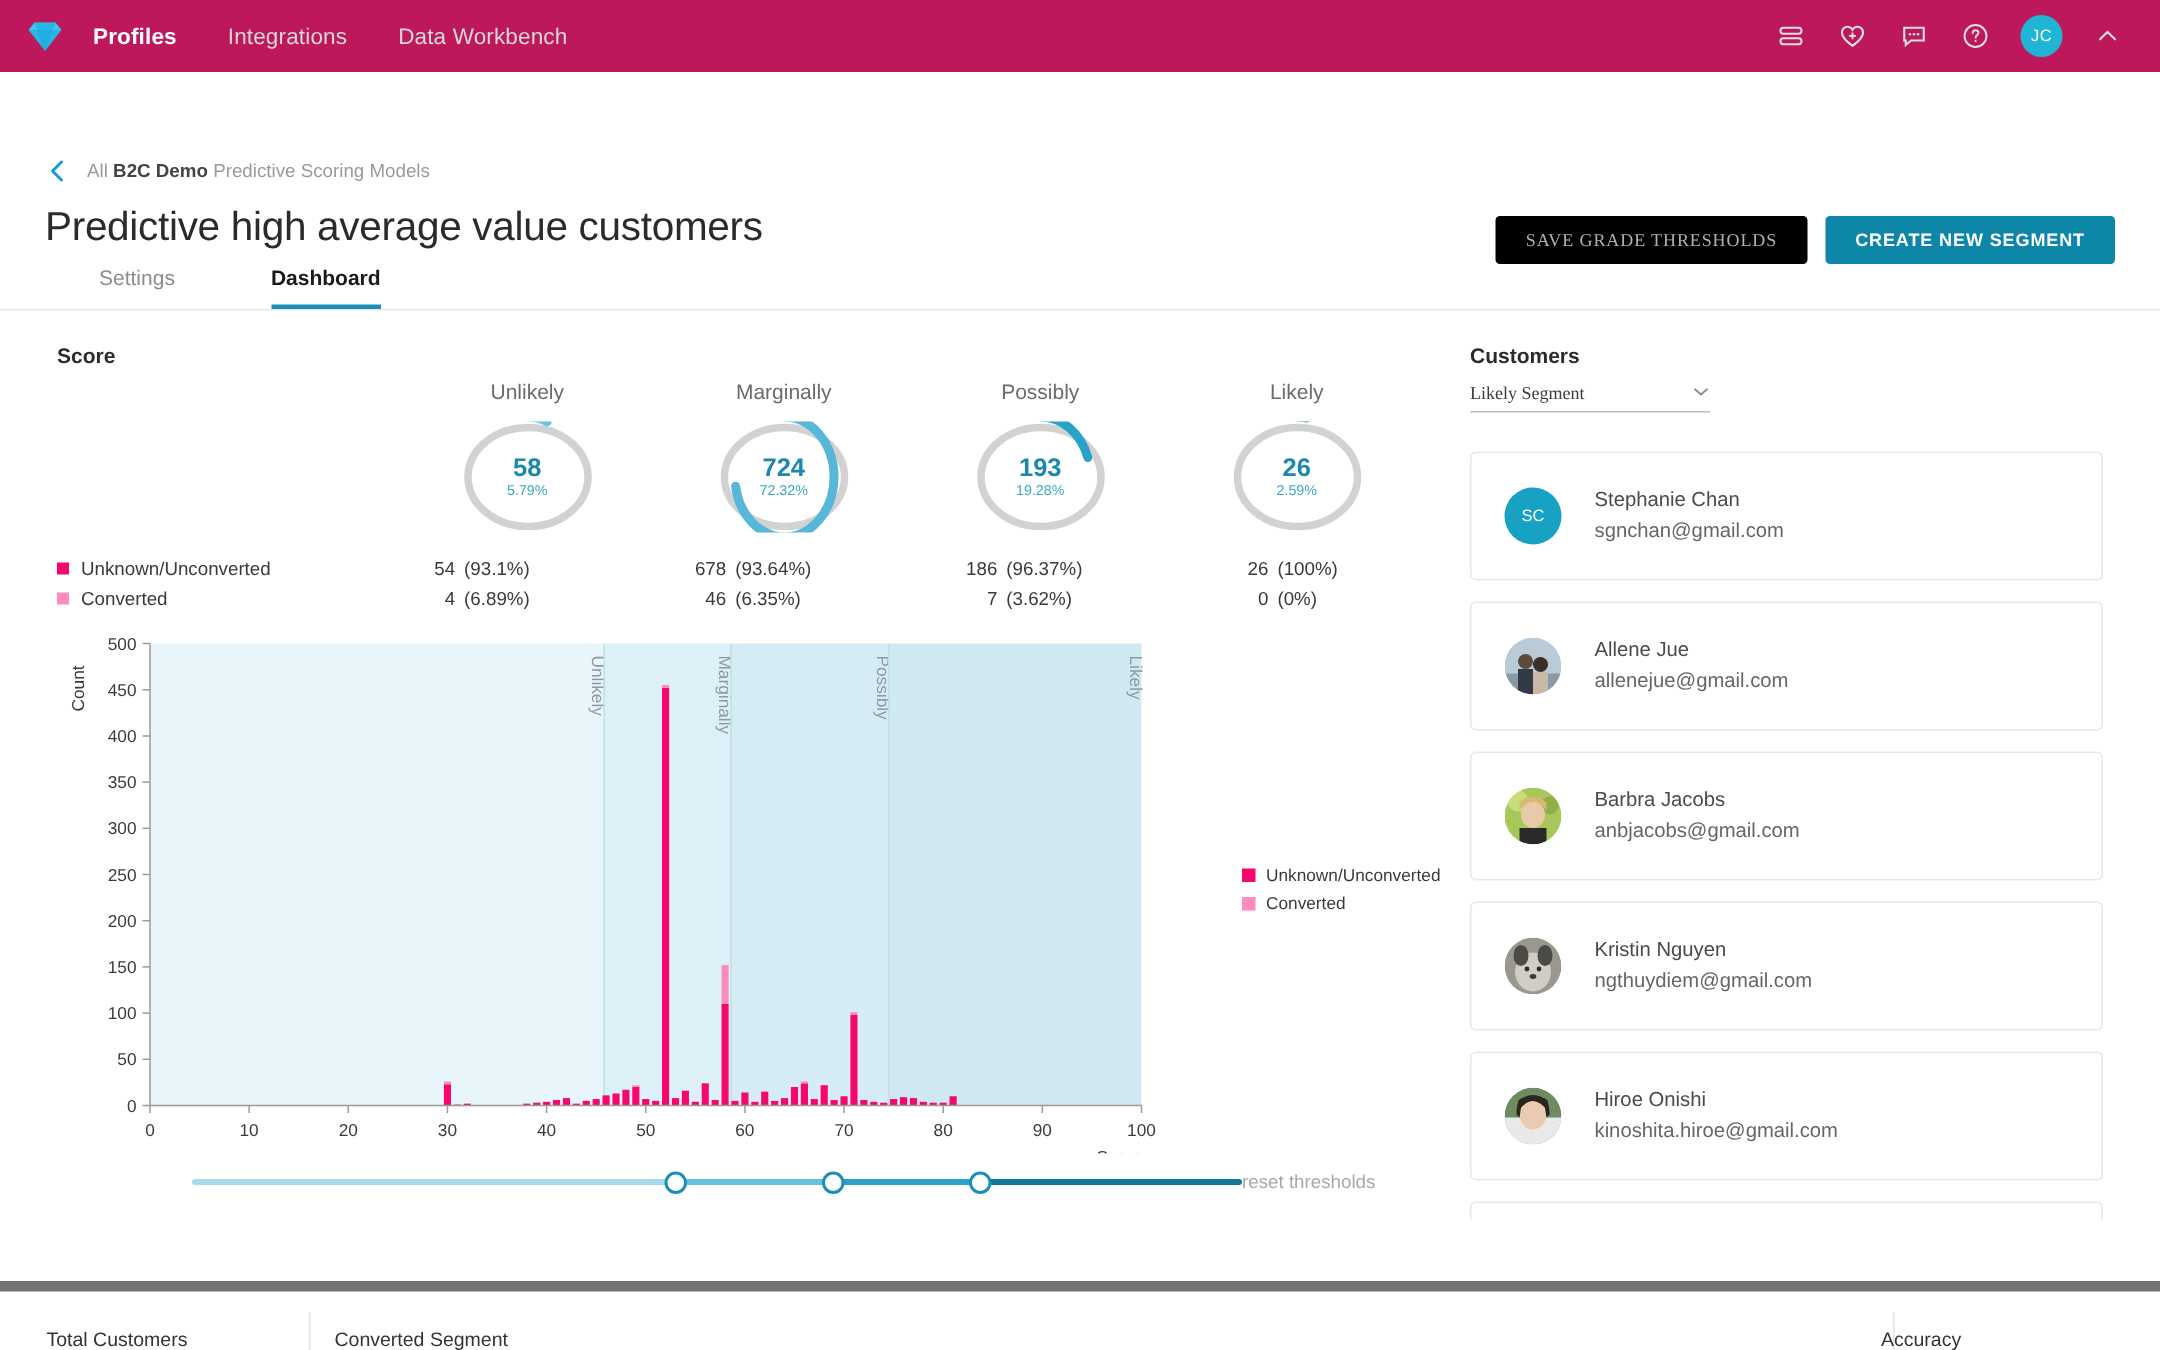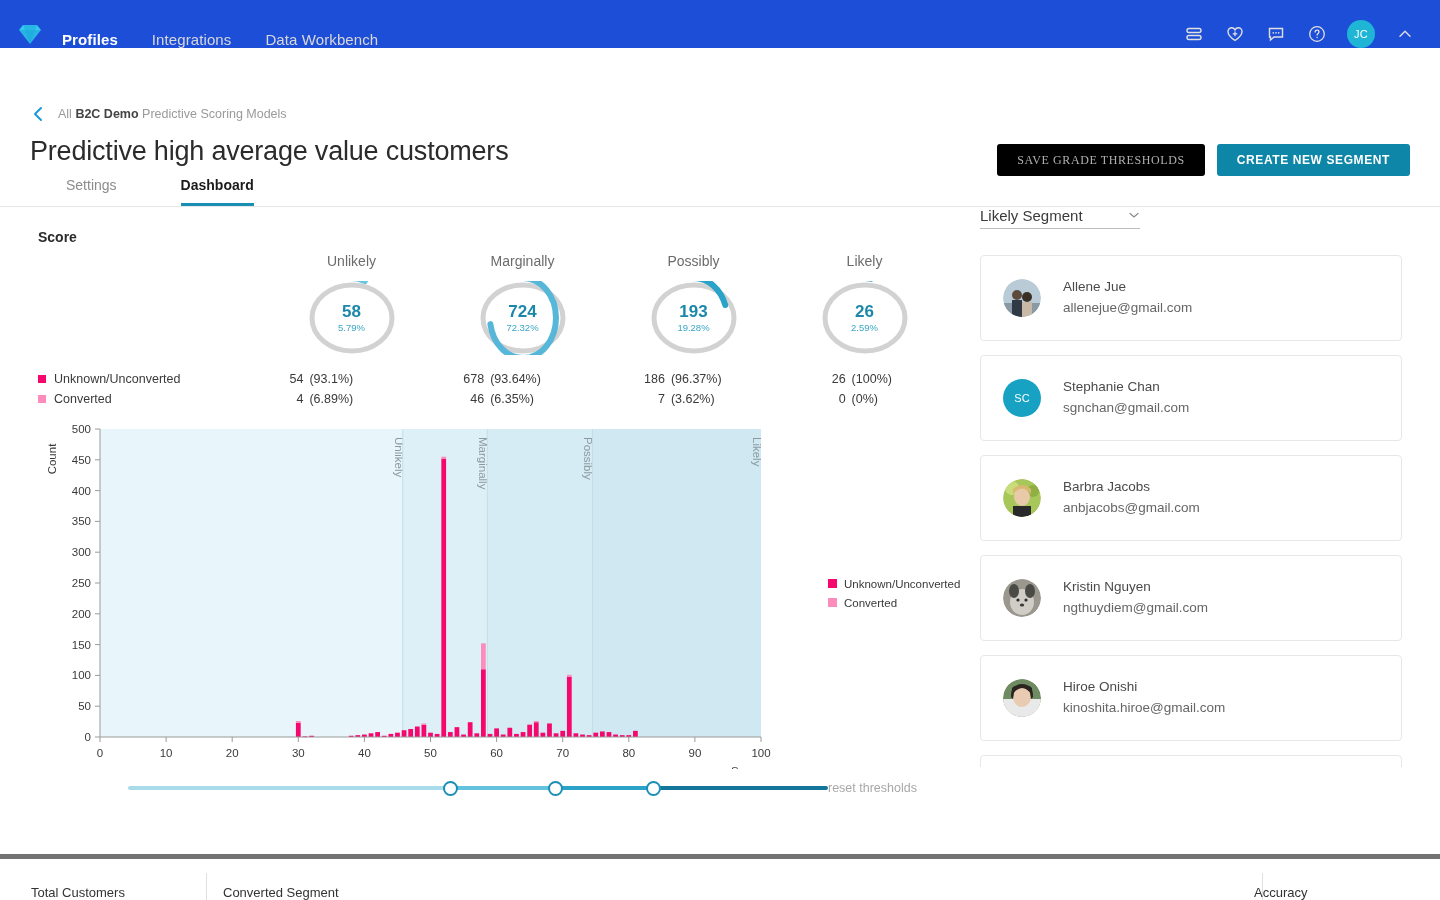--- a/index.html
+++ b/index.html
@@ -6,21 +6,21 @@
   html, body { margin:0; padding:0; }
   body {
     width:1440px; height:900px;
     font-family:"Liberation Sans", sans-serif;
     background:#ffffff; color:#333; overflow:hidden;
     position:relative;
   }
 
   
   .topnav{
-    height:48px; background:#1d4ed8; display:flex; align-items:flex-end;
+    height:48px; background:#be185d; display:flex; align-items:center;
     padding:0 16px; color:#fff;
   }
   .logo{ width:28px; height:28px; margin-right:18px; display:flex; align-items:center; justify-content:center;}
   .navlinks{ display:flex; align-items:center; gap:34px; }
   .navlink{ font-size:15px; color:#d8d8d8; cursor:pointer; letter-spacing:.1px;}
   .navlink.active{ color:#fff; font-weight:bold; }
   .navright{ margin-left:auto; display:flex; align-items:center; gap:19px; padding-right:8px;}
   .navicon{ width:22px; height:22px; display:flex; align-items:center; justify-content:center; cursor:pointer;}
   .avatar-jc{
     width:28px;height:28px;border-radius:50%;background:#1fb6d6;color:#fff;
@@ -87,35 +87,35 @@
   .sliderbox{ position:relative; width:700px; height:26px; margin-left:90px; }
   .track{ position:absolute; top:11px; height:4px; border-radius:2px; }
   .handle{ position:absolute; top:6px; width:15px; height:15px; border-radius:50%;
            background:#fff; border:2px solid #1b8fb5; cursor:pointer; }
   .resetlink{ font-size:12.5px; color:#a8a8a8; cursor:pointer;}
 
   
   .custhead{ font-size:14px; font-weight:bold; color:#2b2b2b; margin:22px 0 10px 0;}
   .selectwrap{ position:relative; width:160px; border-bottom:1px solid #bdbdbd; padding-bottom:4px;
                display:flex; align-items:center; cursor:pointer;}
-  .selectval{ font-size:15px; color:#3a3a3a; }
+  .selectval{ font-size:12px; color:#3a3a3a;font-family:Liberation Serif, serif; }
   .selchev{ margin-left:auto; color:#8a8a8a; font-size:10px; }
 
   .custlist{ margin-top:26px; height:512px; overflow:hidden; position:relative;}
   .custcard{ border:1px solid #e7e7e7; border-radius:4px; height:86px; margin-bottom:14px;
              display:flex; align-items:center; padding:0 22px; background:#fff; cursor:pointer;}
   .cavatar{ width:38px; height:38px; border-radius:50%; margin-right:22px; flex:0 0 38px;
             overflow:hidden; display:flex; align-items:center; justify-content:center;
             color:#fff; font-size:11px; }
   .cname{ font-size:13.5px; color:#4a4a4a; line-height:1.55;}
   .cmail{ font-size:13.5px; color:#666; line-height:1.55;}
 
   
   .footer{ position:absolute; left:0; bottom:0; width:1440px; height:46px;
-           border-top:5px solid #737373; background:#fff; }
+           border-top:7px solid #737373; background:#fff; }
   .fitem{ position:absolute; bottom:0px; font-size:13px; color:#333; }
   .fsep{ position:absolute; bottom:-2px; top:14px; width:1px; background:#e0e0e0;}
 </style>
 </head>
 <body>
 
 <div class="topnav">
   <div class="logo">
     <svg width="26" height="24" viewBox="0 0 26 24">
       <path d="M2 8 L13 22 L24 8 Z" fill="#29b4e3"></path>
@@ -409,30 +409,41 @@
           <div class="track" style="left: 525px; width: 175px; background: rgb(18, 118, 154);"></div>
           <div class="handle" style="left: 314.5px;"></div>
           <div class="handle" style="left: 419.5px;"></div>
           <div class="handle" style="left: 517.5px;"></div>
         </div>
       <div class="resetlink">reset thresholds</div>
     </div>
   </div>
 
   <div class="rightcol">
+    <div class="custhead">Customers</div>
     <div class="selectwrap">
       <span class="selectval">Likely Segment</span>
       <span class="selchev">
         <svg width="12" height="8" viewBox="0 0 12 8" fill="none" stroke="#8a8a8a" stroke-width="1.2">
           <path d="M2 2.5 L6 6 L10 2.5" stroke-linecap="round"></path>
         </svg>
       </span>
     </div>
 
     <div class="custlist">
+
+      <div class="custcard">
+        <div class="cavatar" style="background:#17a2c4">
+          <span>SC</span>
+        </div>
+        <div>
+          <div class="cname">Stephanie Chan</div>
+          <div class="cmail">sgnchan@gmail.com</div>
+        </div>
+      </div>
 
       <div class="custcard">
         <div class="cavatar">
           <svg width="38" height="38" viewBox="0 0 38 38">
             <defs>
                 <clipPath id="cl0">
                   <circle cx="19" cy="19" r="19"></circle>
                 </clipPath>
               </defs>
             <g clip-path="url(#cl0)">
@@ -441,30 +452,20 @@
               <circle cx="14" cy="16" r="5" fill="#5c4a3d"></circle>
               <circle cx="24" cy="18" r="5" fill="#3a3026"></circle>
               <rect x="9" y="21" width="10" height="17" fill="#2f3a46"></rect>
               <rect x="19" y="23" width="10" height="15" fill="#c9b8a6"></rect>
             </g>
           </svg>
         </div>
         <div>
           <div class="cname">Allene Jue</div>
           <div class="cmail">allenejue@gmail.com</div>
-        </div>
-      </div>
-
-      <div class="custcard">
-        <div class="cavatar" style="background:#17a2c4">
-          <span>SC</span>
-        </div>
-        <div>
-          <div class="cname">Stephanie Chan</div>
-          <div class="cmail">sgnchan@gmail.com</div>
         </div>
       </div>
 
       <div class="custcard">
         <div class="cavatar">
           <svg width="38" height="38" viewBox="0 0 38 38">
             <defs>
                 <clipPath id="cl2">
                   <circle cx="19" cy="19" r="19"></circle>
                 </clipPath>

